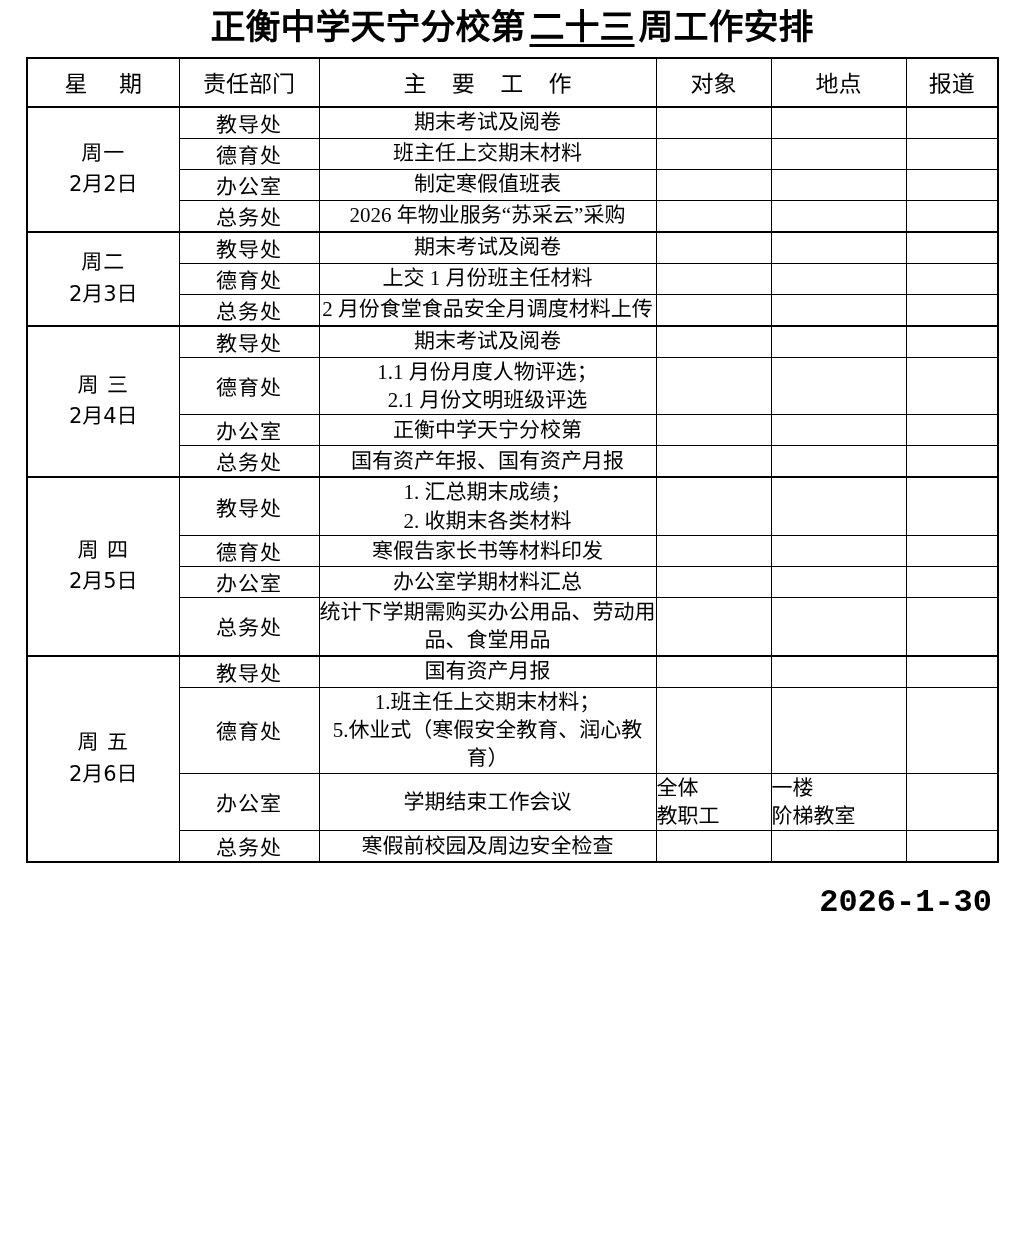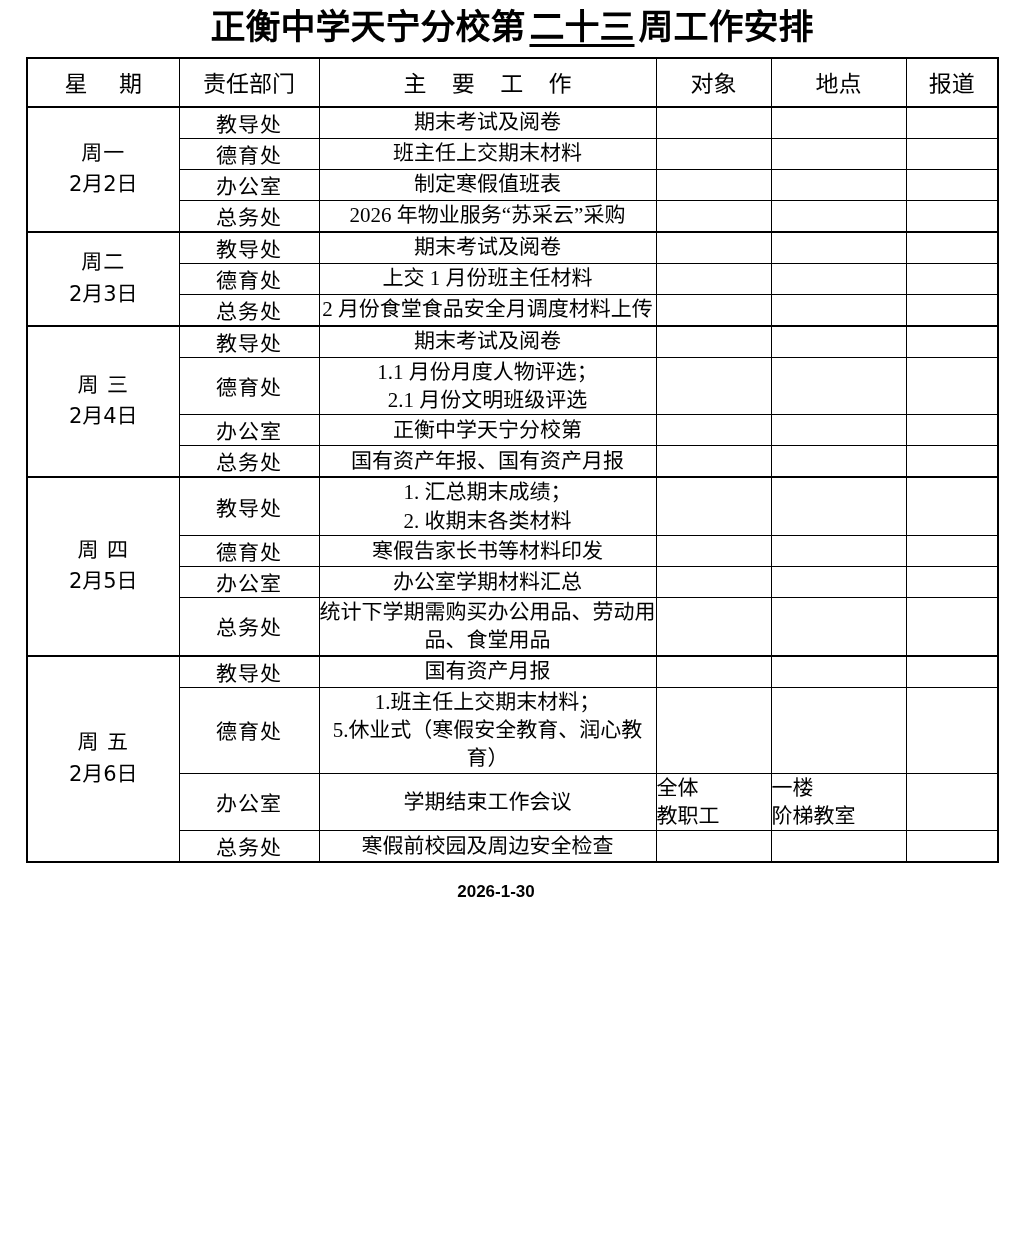--- a/index.html
+++ b/index.html
@@ -146,26 +146,25 @@
     padding-top: 16px;
     text-align: right;
   }
   .footer .org {
     font-family: "Liberation Serif", "DejaVu Serif", serif;
     font-size: 25px;
     line-height: 1.5;
     padding-right: 12px;
   }
   .footer .date {
-    font-family: Liberation Sans, sans-serif;
-    font-weight: bold;
-    font-size: 17px;
+    font-family: Liberation Mono, monospace;
+    font-weight: bold;
+    font-size: 32px;
     line-height: 1.5;
     padding-right: 2px;
-    text-align: center;
   }
 </style>
 </head>
 <body>
 
 <div class="page">
 
   <div class="doc-title">
     <span>正衡中学天宁分校第</span><span class="blank-fill">二十三</span><span>周工作安排</span>
   </div>

